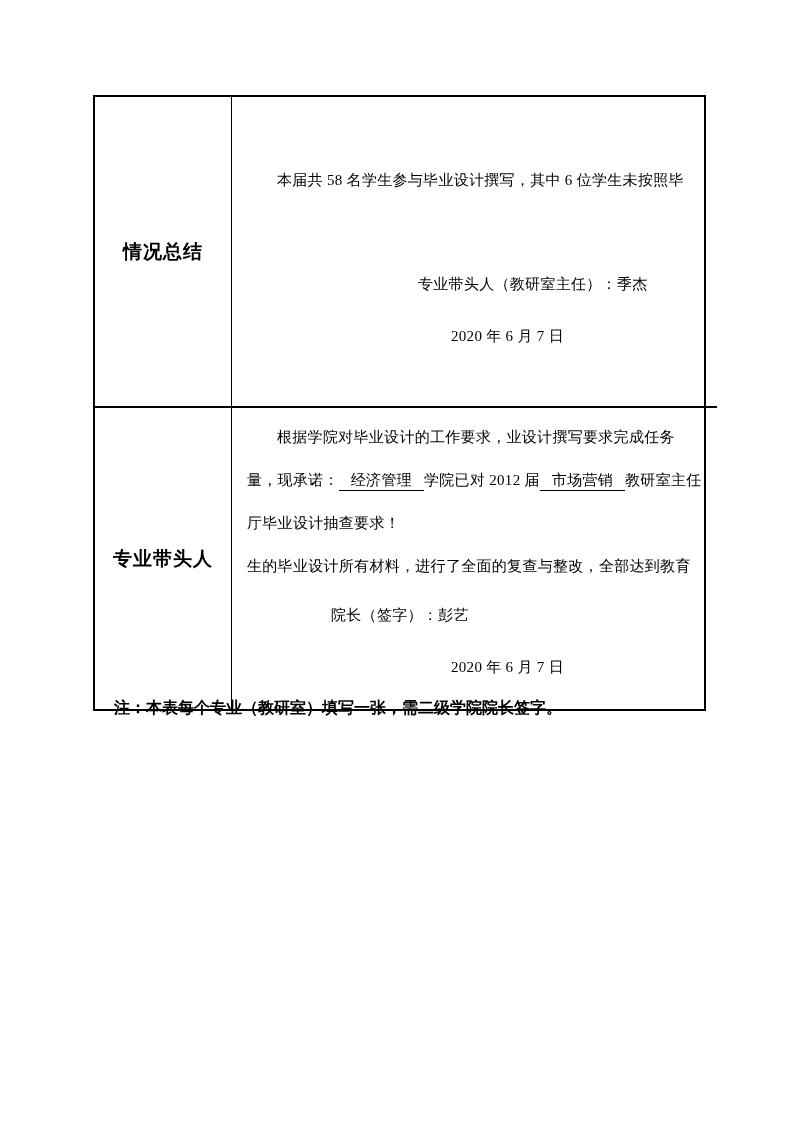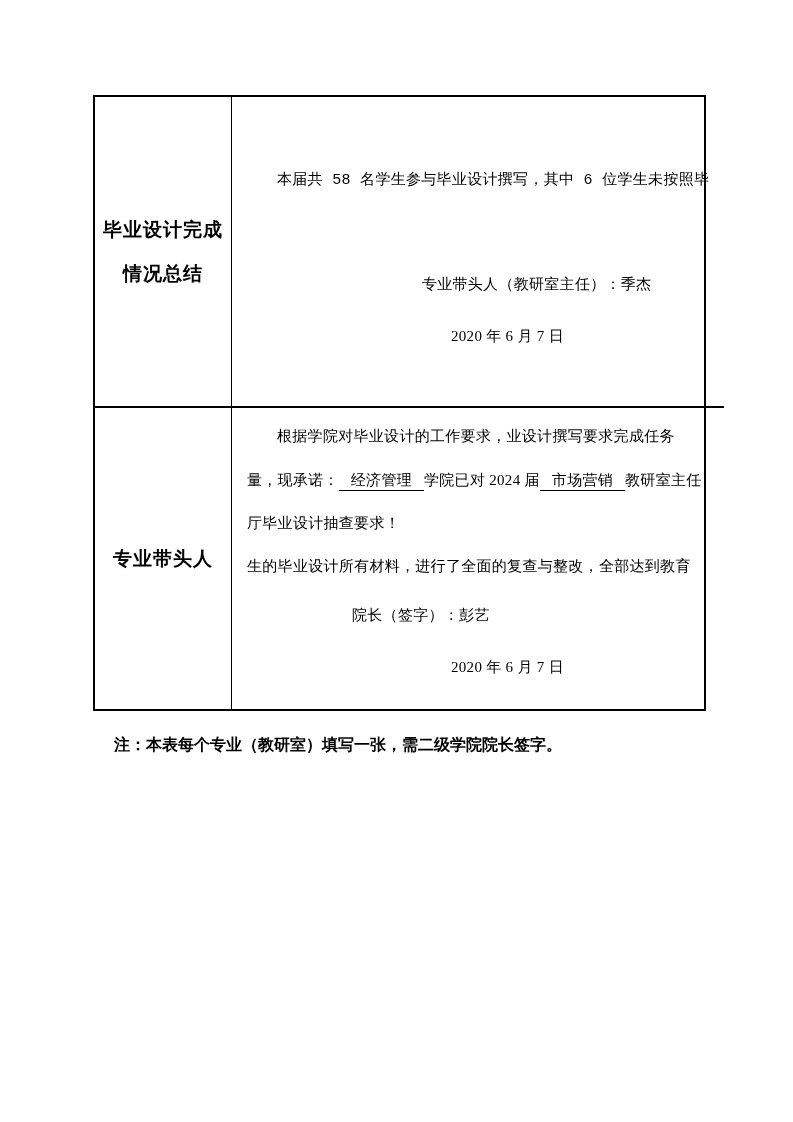--- a/index.html
+++ b/index.html
@@ -51,72 +51,71 @@
     border-bottom: 2px solid #000000;
   }
   .content-cell {
     padding: 0 15px;
     font-size: 15px;
     letter-spacing: 0.3px;
     line-height: 43px;
     color: #000000;
   }
   .line { white-space: nowrap; }
-  .indent { text-indent: 2em; font-family: Liberation Mono, monospace; }
+  .indent { text-indent: 2em; }
   .para-1 { margin-top: 62px; }
   .sig-1  { margin-top: 61px; margin-left: 117px; white-space: nowrap; text-align: center; }
   .date-1 { margin-top: 9px;  margin-left: 204px; white-space: nowrap; }
   .para-2 { margin-top: 8px; }
-  .sig-2  { margin-top: 6px;  margin-left: 105px; white-space: nowrap; }
+  .sig-2  { margin-top: 6px;  margin-left: 84px; white-space: nowrap; }
   .date-2 { margin-top: 9px;  margin-left: 204px; white-space: nowrap; }
   .blank {
     border-bottom: 1px solid #000000;
     padding: 0 12px;
     display: inline-block;
     line-height: 20px;
   }
   .footnote {
     position: absolute;
     left: 114px;
-    top: 735px;
+    top: 698px;
     font-family: "Liberation Sans", "DejaVu Sans", sans-serif;
     font-weight: bold;
     font-size: 16px;
     color: #000000;
     white-space: nowrap;
   }
 </style>
 </head>
 <body>
 
 <div class="page">
 
   <div class="form-table">
 
     <div class="cell header-cell row1-cell">
-      <div>毕业设计完成</div>
       <div>情况总结</div>
     </div>
 
     <div class="cell content-cell row1-cell">
       <div class="para-1">
         <div class="line indent">本届共 58 名学生参与毕业设计撰写，其中 6 位学生未按照毕</div>
       </div>
       <div class="sig-1">专业带头人（教研室主任）：季杰</div>
       <div class="date-1">2020 年 6 月 7 日</div>
     </div>
 
     <div class="cell header-cell">
       <div>专业带头人</div>
     </div>
 
     <div class="cell content-cell">
       <div class="para-2">
         <div class="line indent">根据学院对毕业设计的工作要求，业设计撰写要求完成任务</div>
-        <div class="line"><span>量，现承诺：</span><span class="blank">经济管理</span><span>学院已对 2024 届</span><span class="blank">市场营销</span><span>教研室主任</span></div>
+        <div class="line"><span>量，现承诺：</span><span class="blank">经济管理</span><span>学院已对 2012 届</span><span class="blank">市场营销</span><span>教研室主任</span></div>
         <div class="line">厅毕业设计抽查要求！</div>
         <div class="line">生的毕业设计所有材料，进行了全面的复查与整改，全部达到教育</div>
       </div>
       <div class="sig-2">院长（签字）：彭艺</div>
       <div class="date-2">2020 年 6 月 7 日</div>
     </div>
 
   </div>
 
   <div class="footnote">注：本表每个专业（教研室）填写一张，需二级学院院长签字。</div>

